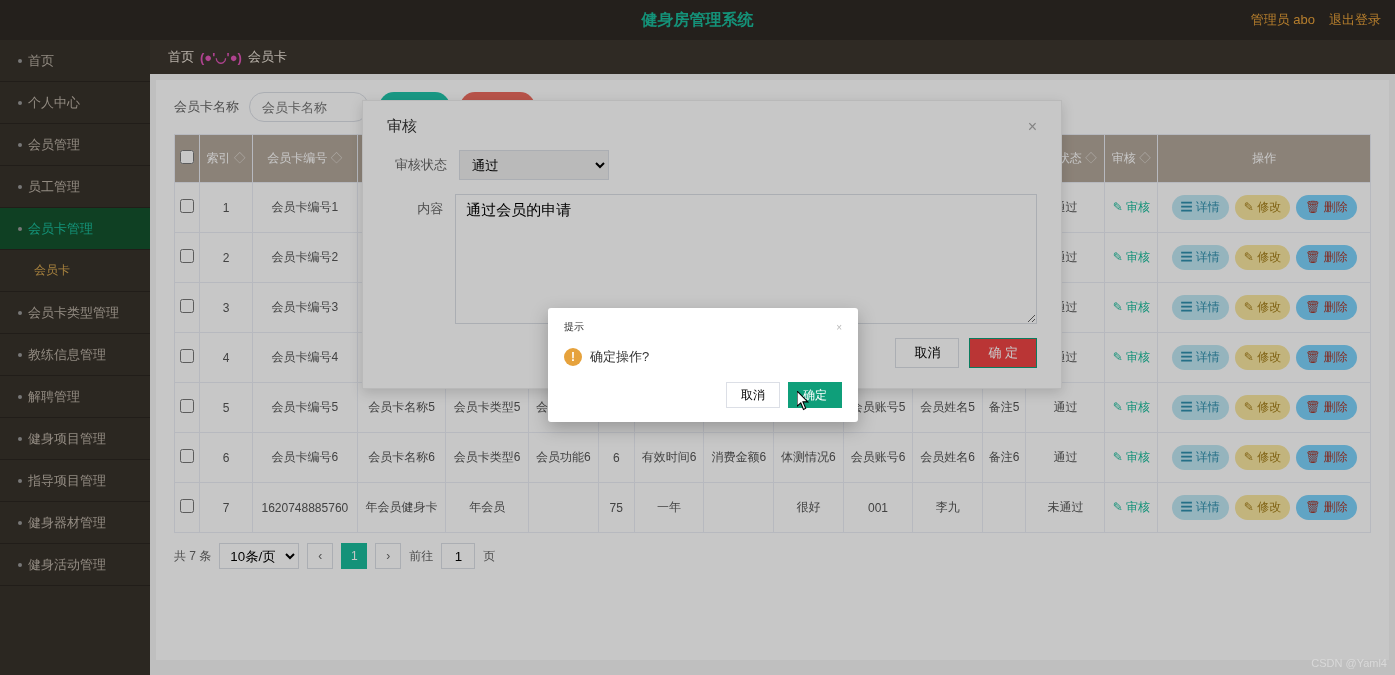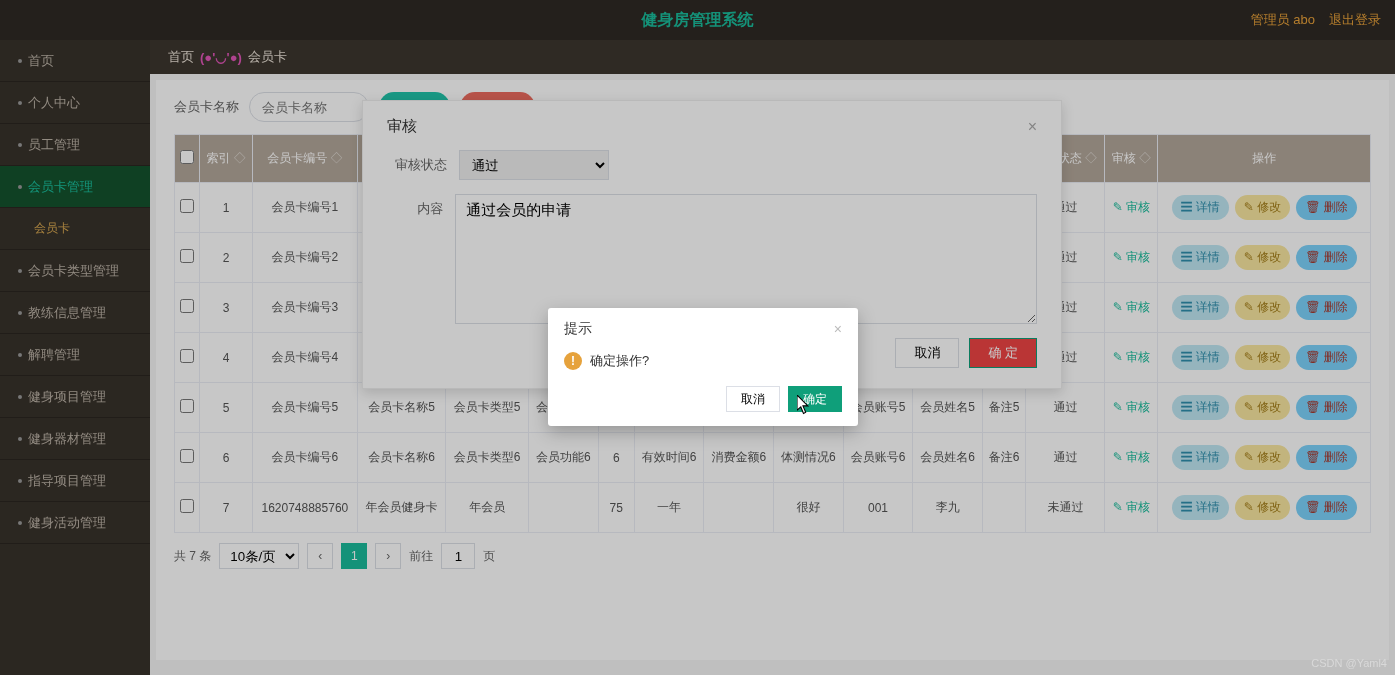--- a/index.html
+++ b/index.html
@@ -51,21 +51,21 @@
 .textarea{width:620px;height:130px;border:1px solid #dcdfe6;padding:6px 10px;font-size:15px;resize:both}
 .panel-foot{display:flex;justify-content:flex-end;gap:10px;margin-top:10px}
 .btn2{height:30px;padding:0 18px;border:1px solid #dcdfe6;background:#fff;cursor:pointer;font-size:13px}
 .btn2.primary{background:#ef4444;color:#fff;border-color:#0f9f7a}
 
 
 .overlay{position:absolute;inset:0;background:rgba(0,0,0,.22);z-index:80}
 
 
 .dialog{position:absolute;left:548px;top:308px;width:310px;background:#fff;border-radius:3px;box-shadow:0 6px 18px rgba(0,0,0,.25);z-index:100;padding:12px 16px 14px}
-.dialog-title{font-size:14px;color:#333;display:flex;justify-content:space-between;align-items:center}
+.dialog-title{font-size:10px;color:#333;display:flex;justify-content:space-between;align-items:center}
 .dialog-x{color:#bbb;cursor:pointer}
 .dialog-body{display:flex;align-items:center;gap:8px;margin:14px 0 16px}
 .warn-icon{width:18px;height:18px;border-radius:50%;background:#e6a23c;color:#fff;display:flex;align-items:center;justify-content:center;font-weight:700;font-size:12px}
 .dialog-foot{display:flex;justify-content:flex-end;gap:8px}
 .dbtn{height:26px;padding:0 14px;border:1px solid #dcdfe6;background:#fff;font-size:12px;cursor:pointer}
 .dbtn.ok{background:#0f9f7a;color:#fff;border-color:#0f9f7a;position:relative}
 .cursor{position:absolute;left:8px;top:8px;width:13px;height:17px;pointer-events:none}
 .cursor svg{display:block}
 .watermark{position:absolute;right:8px;bottom:6px;color:#d9d9d9;font-size:11px;z-index:200}
 </style>
@@ -85,20 +85,24 @@
       <div class="sidebar-item">
         <span class="bullet"></span>
         <span>首页</span>
       </div>
       <div class="sidebar-item">
         <span class="bullet"></span>
         <span>个人中心</span>
       </div>
       <div class="sidebar-item">
         <span class="bullet"></span>
+        <span>会员管理</span>
+      </div>
+      <div class="sidebar-item">
+        <span class="bullet"></span>
         <span>员工管理</span>
       </div>
       <div class="sidebar-item active">
         <span class="bullet"></span>
         <span>会员卡管理</span>
       </div>
       <div class="sidebar-item sidebar-sub">会员卡</div>
       <div class="sidebar-item">
         <span class="bullet"></span>
         <span>会员卡类型管理</span>
@@ -110,25 +114,25 @@
       <div class="sidebar-item">
         <span class="bullet"></span>
         <span>解聘管理</span>
       </div>
       <div class="sidebar-item">
         <span class="bullet"></span>
         <span>健身项目管理</span>
       </div>
       <div class="sidebar-item">
         <span class="bullet"></span>
+        <span>指导项目管理</span>
+      </div>
+      <div class="sidebar-item">
+        <span class="bullet"></span>
         <span>健身器材管理</span>
-      </div>
-      <div class="sidebar-item">
-        <span class="bullet"></span>
-        <span>指导项目管理</span>
       </div>
       <div class="sidebar-item">
         <span class="bullet"></span>
         <span>健身活动管理</span>
       </div>
     </div>
   <div class="main">
     <div class="breadcrumb">
       <span>首页</span>
       <span class="face">(●'◡'●)</span>

